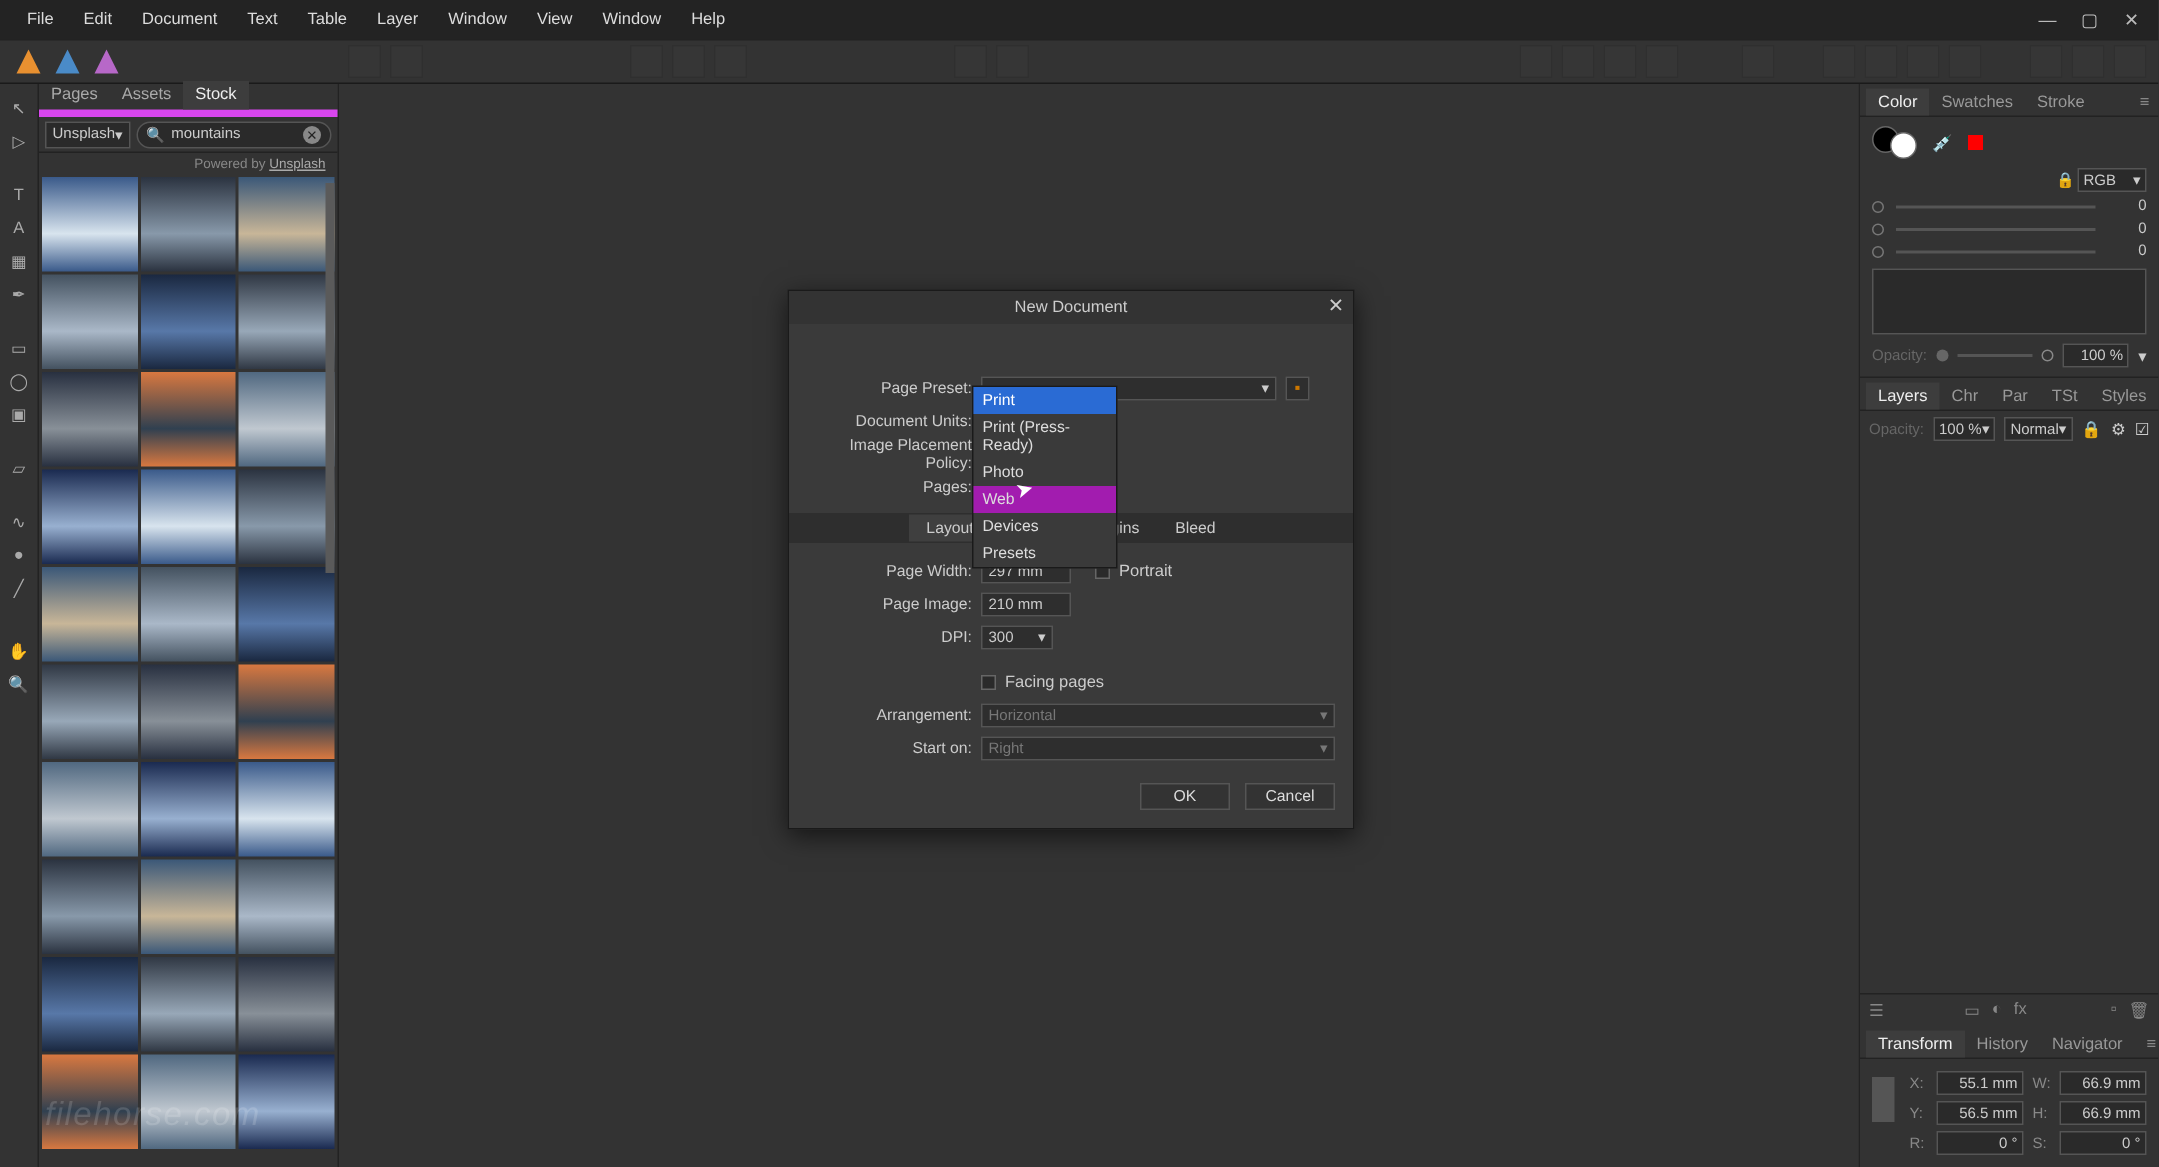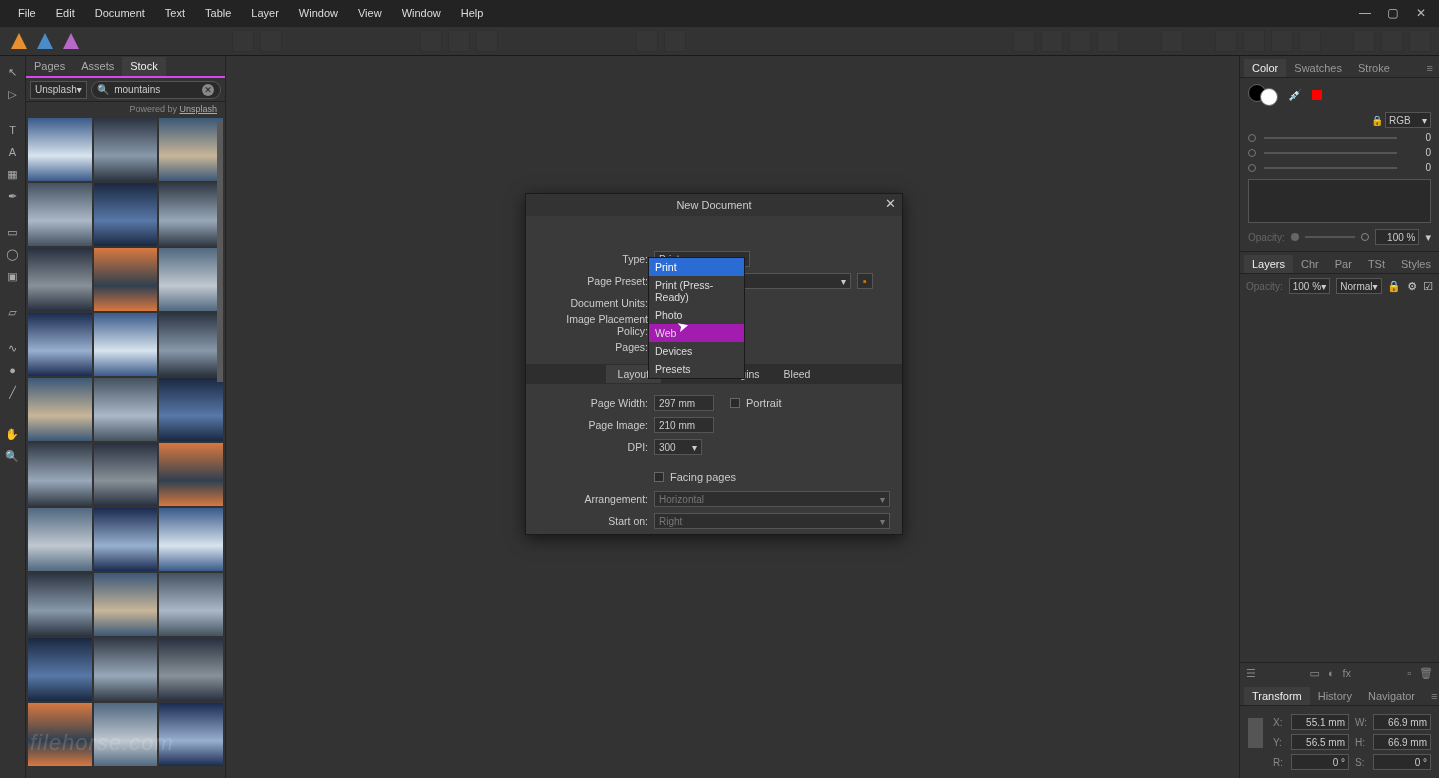--- a/index.html
+++ b/index.html
@@ -13,21 +13,21 @@
 .toolbar{height:30px;background:#333333;border-top:1px solid #222;border-bottom:1px solid #1a1a1a;display:flex;align-items:center;padding:0 8px;gap:6px;}
 .appicons{display:flex;gap:4px;margin-right:12px;}
 .appicon{width:22px;height:22px;display:flex;align-items:center;justify-content:center;}
 .tbtn{width:22px;height:22px;background:#3d3d3d;border:1px solid #2a2a2a;opacity:.35;}
 .tspacer{flex:0 0 126px;}
 
 .main{position:absolute;top:56px;left:0;right:0;bottom:0;display:flex;}
 .tools{width:26px;background:#333333;display:flex;flex-direction:column;align-items:center;gap:6px;padding-top:8px;border-right:1px solid #222;}
 .tool{width:16px;height:16px;color:#aaa;display:flex;align-items:center;justify-content:center;}
 .leftpanel{width:200px;background:#333333;border-right:1px solid #222;display:flex;flex-direction:column;}
-.paneltabs{height:22px;background:#333;display:flex;align-items:flex-end;border-bottom:2px solid #d946ef;}
+.paneltabs{height:22px;background:#333;display:flex;align-items:flex-end;border-bottom:5px solid #d946ef;}
 .paneltabs span{padding:3px 8px 4px 8px;color:#aaa;font-size:11px;}
 .paneltabs span.active{background:#3d3d3d;color:#eee;}
 .stocksearch{height:24px;display:flex;align-items:center;padding:3px 4px;gap:4px;border-bottom:1px solid #222;}
 .stocksearch .src{flex:0 0 54px;height:18px;background:#2a2a2a;border:1px solid #555;display:flex;align-items:center;justify-content:space-between;padding:0 4px;font-size:10px;}
 .stocksearch .inp{flex:1;height:18px;background:#2a2a2a;border:1px solid #555;border-radius:9px;display:flex;align-items:center;padding:0 6px;gap:4px;font-size:10px;color:#ccc;}
 .stocksearch .clr{width:12px;height:12px;border-radius:50%;background:#888;color:#222;font-size:9px;display:flex;align-items:center;justify-content:center;}
 .powered{font-size:9px;color:#888;text-align:right;padding:2px 8px;}
 .powered u{color:#aaa;}
 .stockgrid{flex:1;overflow:hidden;display:grid;grid-template-columns:repeat(3,1fr);grid-auto-rows:63px;gap:2px;padding:2px;position:relative;}
 .stockgrid div{background:#556;}
@@ -366,27 +366,20 @@
 </div>
 
 <div class="dialog">
   <div class="dlgtitle">
     <span>New Document</span>
     <span class="x">✕</span>
   </div>
   <div class="dlgbody">
     <div style="height:24px"></div>
     <div class="frow">
-        <span class="lab">Type:</span>
-      <div class="combo w1">
-          <span>Print</span>
-          <span>▾</span>
-        </div>
-      </div>
-    <div class="frow">
         <span class="lab">Page Preset:</span>
       <div class="combo w2">
           <span></span>
           <span>▾</span>
         </div>
       <div class="colbtn">▪</div>
       </div>
     <div class="frow">
         <span class="lab">Document Units:</span>
       </div>
@@ -436,20 +429,24 @@
           <span>▾</span>
         </div>
       </div>
     <div class="frow">
         <span class="lab">Start on:</span>
       <div class="combo w3 dis">
           <span>Right</span>
           <span>▾</span>
         </div>
       </div>
+  </div>
+  <div class="dlgfoot">
+    <div class="btn">OK</div>
+    <div class="btn">Cancel</div>
   </div>
 </div>
 
 <div class="dd" id="dd">
     <div class="sel">Print</div>
     <div>Print (Press-Ready)</div>
     <div>Photo</div>
     <div class="hov">Web</div>
     <div>Devices</div>
     <div>Presets</div>

